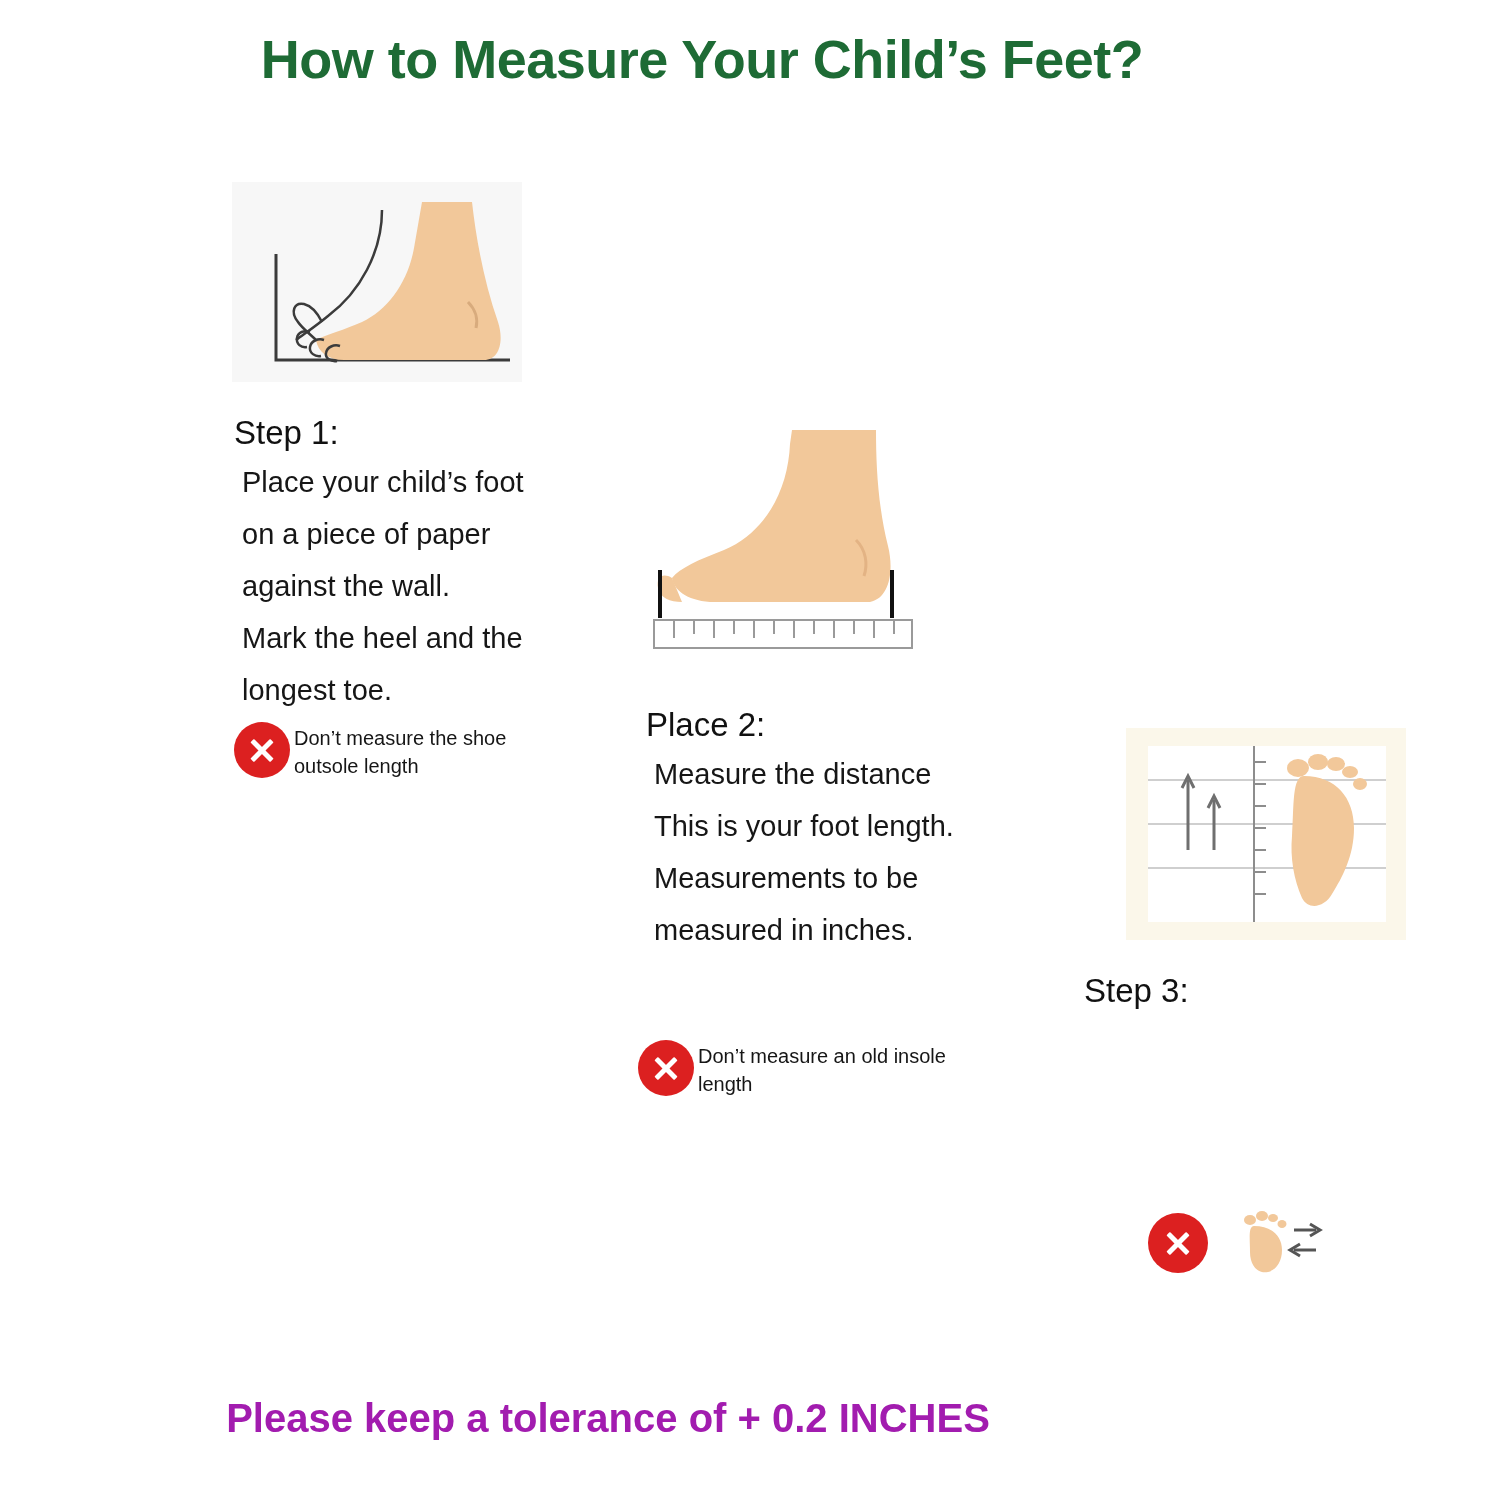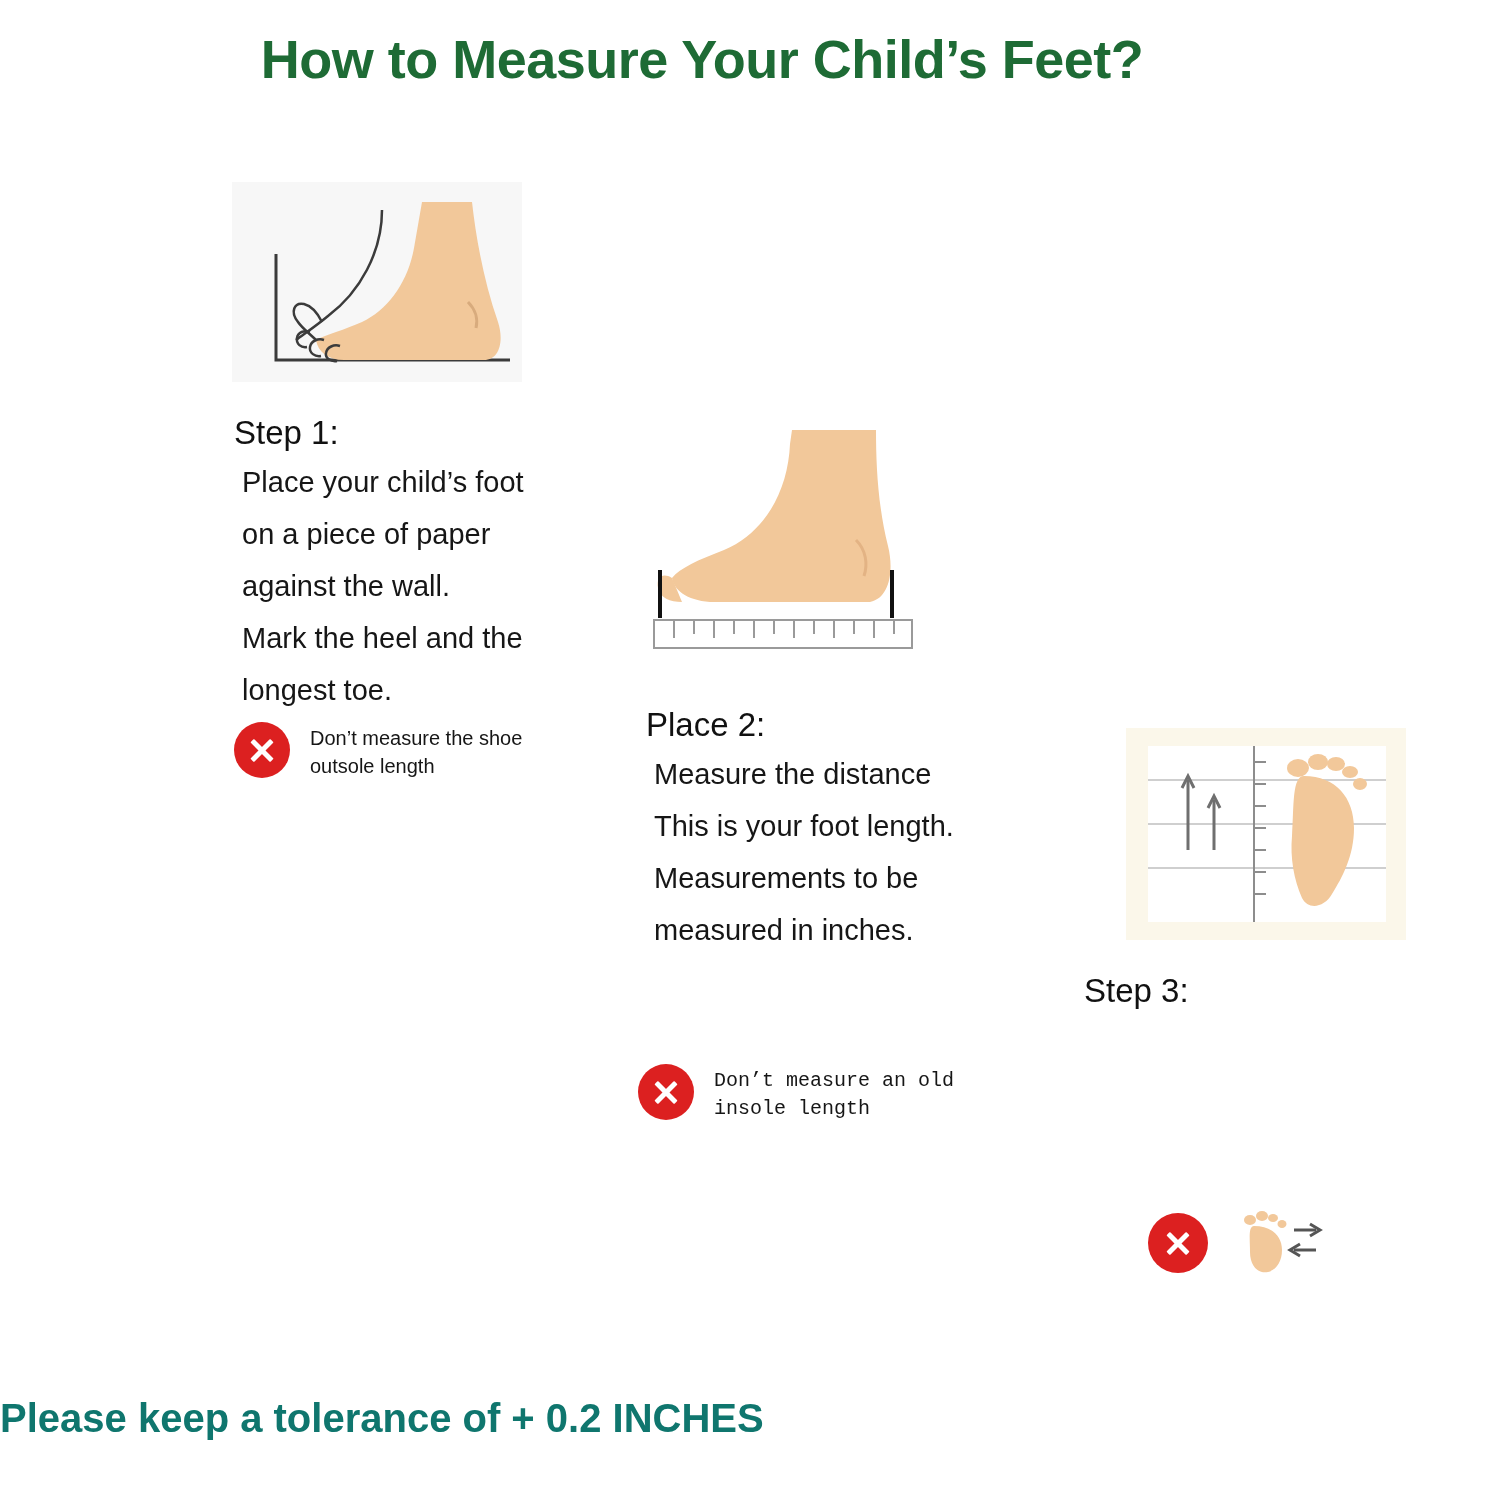--- a/index.html
+++ b/index.html
@@ -46,21 +46,21 @@
     line-height: 1.52;
     color: #161616;
   }
   .step-body p { margin: 8px; }
   .step-body p + p { margin-top: 0px; }
 
   
   .warn {
     display: flex;
     align-items: flex-start;
-    gap: 20px;
+    gap: 4px;
   }
   .warn-badge {
     width: 56px;
     height: 56px;
     border-radius: 50%;
     background: #dc2020;
     flex: 0 0 auto;
     position: relative;
   }
   .warn-badge::before,
@@ -117,23 +117,22 @@
   }
   #step2-text {
     position: absolute;
     left: 646px;
     top: 706px;
     width: 440px;
   }
   #step2-warning {
     position: absolute;
     left: 638px;
-    top: 1064px;
+    top: 1040px;
     width: 330px;
-    font-family: Liberation Mono, monospace;
   }
 
   
   #step3-illustration {
     position: absolute;
     left: 1126px;
     top: 728px;
     width: 280px;
     height: 212px;
     background: #fbf7ea;
@@ -154,24 +153,24 @@
     gap: 16px;
   }
   #step3-warning .warn-badge { width: 60px; height: 60px; }
 
   
   .footer {
     position: absolute;
     left: 0;
     top: 1396px;
     width: 1216px;
-    text-align: left;
+    text-align: center;
     font-size: 40px;
     font-weight: bold;
-    color: #0f766e;
+    color: #a21caf;
   }
 </style>
 </head>
 <body>
 
 <div class="page">
 
   <div class="title">How to Measure Your Child’s Feet?</div>
 
   <div id="step1-illustration">

